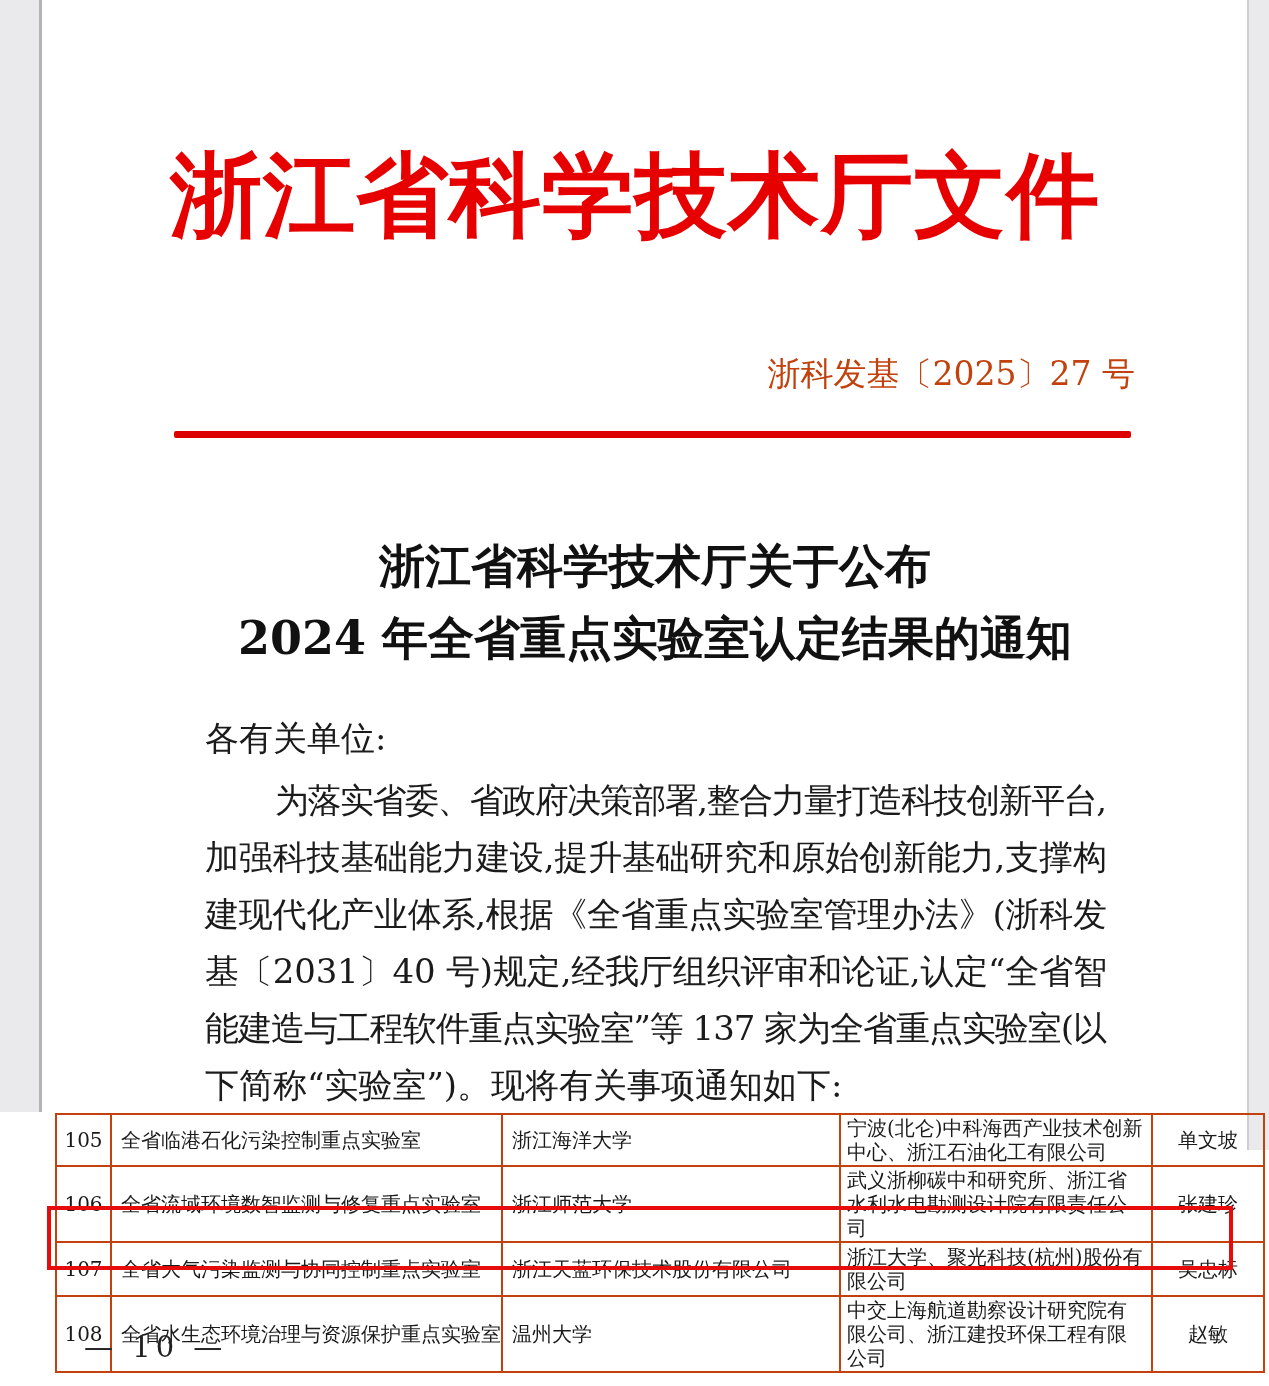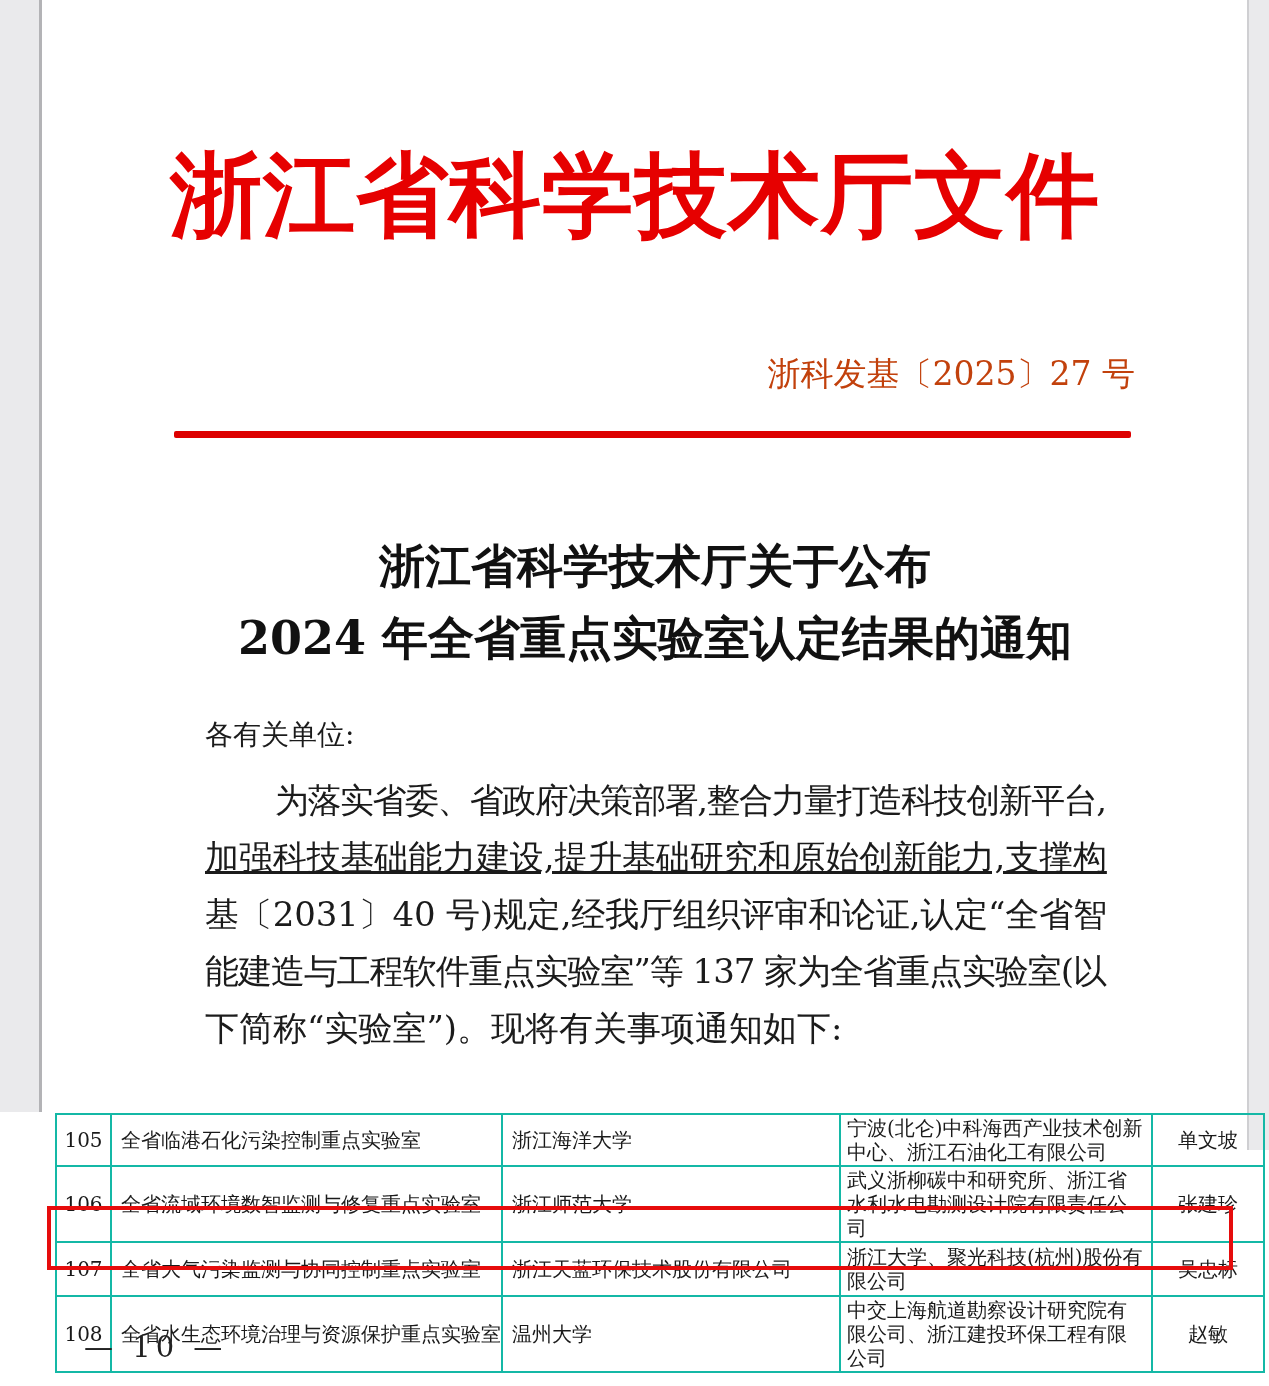--- a/index.html
+++ b/index.html
@@ -26,34 +26,34 @@
     background:#dd0000; border-radius:2px;
   }
   .notice-title {
     position:absolute; left:175px; width:960px; text-align:center;
     font-size:46px; font-weight:700; color:#111; white-space:nowrap;
   }
   .notice-title.l1 { top:536px; }
   .notice-title.l2 { top:608px; }
 
   .salutation {
-    position:absolute; left:205px; top:716px; font-size:28px; white-space:nowrap;
+    position:absolute; left:205px; top:716px; font-size:34px; white-space:nowrap;
   }
   .body-text { position:absolute; left:205px; top:772px; width:902px; font-size:34px; }
   .body-line {
     display:block; height:57px; line-height:57px; white-space:nowrap;
   }
   .body-line > span { display:inline-block; white-space:nowrap; }
   .body-line.indent { padding-left:70px; }
 
   .doc-table {
     position:absolute; left:55px; top:1113px; border-collapse:collapse;
     table-layout:fixed; font-size:20px; color:#1a1a1a;
   }
-  .doc-table td { border:2px solid #14b8a6; vertical-align:middle; overflow:hidden; }
+  .doc-table td { border:2px solid #c2410c; vertical-align:middle; overflow:hidden; }
   .doc-table .c-num { width:55px; text-align:center; }
   .doc-table .c-lab { width:391px; padding-left:9px; }
   .doc-table .c-host { width:338px; padding-left:9px; }
   .doc-table .c-part { width:312px; padding:1px 6px; line-height:24px; }
   .doc-table .c-person { width:112px; text-align:center; }
   .doc-table tr.r105 { height:50px; }
   .doc-table tr.r106 { height:48px; }
   .doc-table tr.r107 { height:54px; }
   .doc-table tr.r108 { height:50px; }
 
@@ -76,21 +76,22 @@
 <div class="doc-number">浙科发基〔2025〕27 号</div>
 <div class="red-rule"></div>
 
 <div class="notice-title l1">浙江省科学技术厅关于公布</div>
 <div class="notice-title l2">2024 年全省重点实验室认定结果的通知</div>
 
 <div class="salutation">各有关单位:</div>
 
 <div class="body-text">
   <div class="body-line indent"><span style="letter-spacing: -1.52404px;">为落实省委、省政府决策部署,整合力量打造科技创新平台,</span></div>
-  <div class="body-line"><span style="letter-spacing: -0.134259px; text-decoration: underline;">加强科技基础能力建设,提升基础研究和原始创新能力,支撑构</span></div>
+  <div class="body-line"><span style="letter-spacing: -0.134259px;">加强科技基础能力建设,提升基础研究和原始创新能力,支撑构</span></div>
+  <div class="body-line"><span style="letter-spacing: -0.225116px;">建现代化产业体系,根据《全省重点实验室管理办法》(浙科发</span></div>
   <div class="body-line"><span style="letter-spacing: -0.157258px;">基〔2031〕40 号)规定,经我厅组织评审和论证,认定“全省智</span></div>
   <div class="body-line"><span style="letter-spacing: -1.03906px;">能建造与工程软件重点实验室”等 137 家为全省重点实验室(以</span></div>
   <div class="body-line"><span>下简称“实验室”)。现将有关事项通知如下:</span></div>
 </div>
 
 <table class="doc-table">
   <tbody>
     <tr class="r105">
       <td class="c-num">105</td>
       <td class="c-lab">全省临港石化污染控制重点实验室</td>

